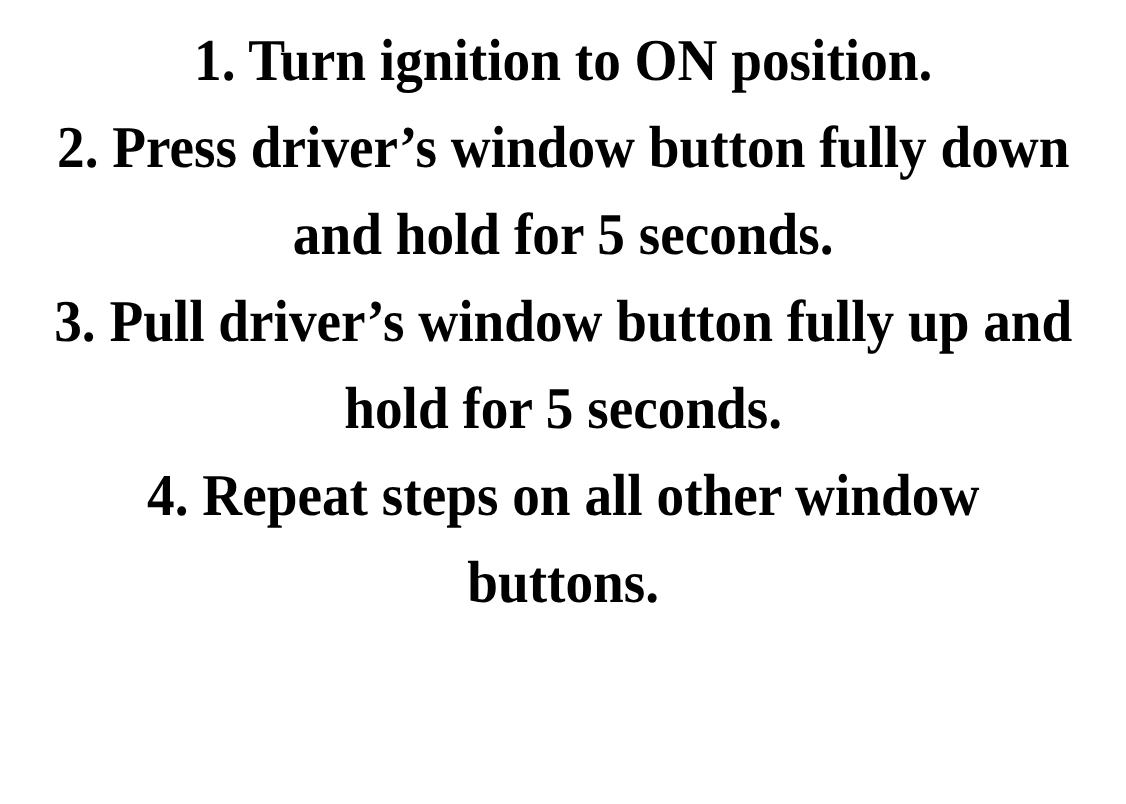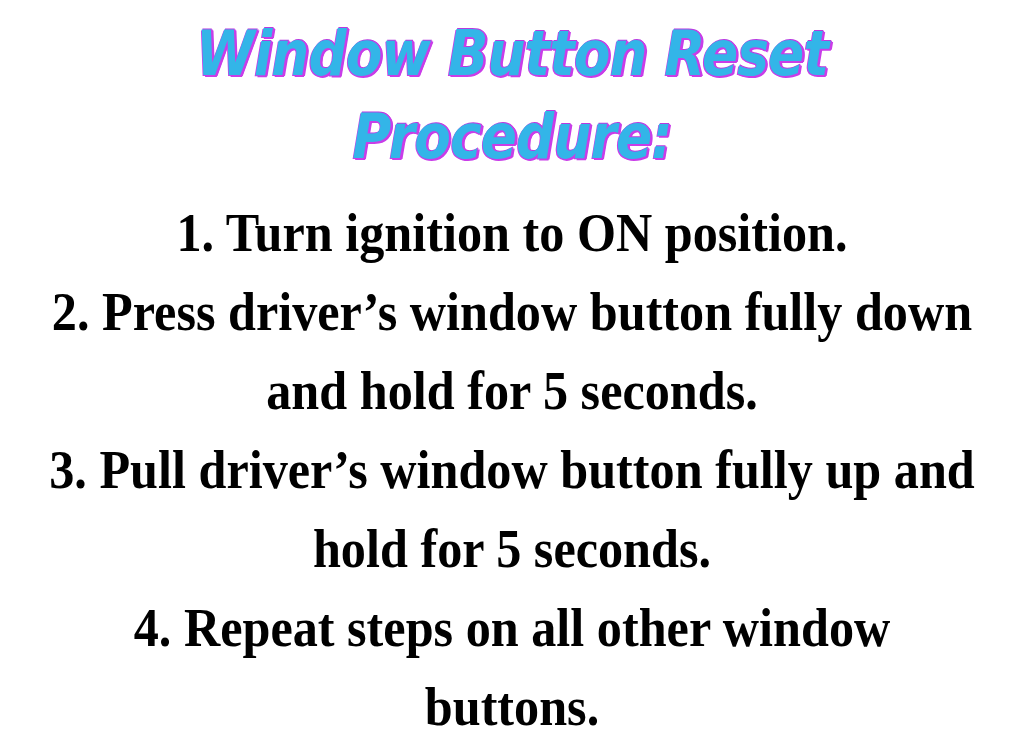--- a/index.html
+++ b/index.html
@@ -73,24 +73,20 @@
     white-space: nowrap;
     transform: scaleX(0.93);
     transform-origin: center center;
   }
 </style>
 </head>
 <body>
 
 <div id="card">
 
-  <div id="title-block">
-    <span class="title-line">Window Button Reset</span>
-    <span class="title-line">Procedure:</span>
-  </div>
 
   <div id="steps-block">
     <span class="step-line">1. Turn ignition to ON position.</span>
     <span class="step-line">2. Press driver’s window button fully down</span>
     <span class="step-line">and hold for 5 seconds.</span>
     <span class="step-line">3. Pull driver’s window button fully up and</span>
     <span class="step-line">hold for 5 seconds.</span>
     <span class="step-line">4. Repeat steps on all other window</span>
     <span class="step-line">buttons.</span>
   </div>

